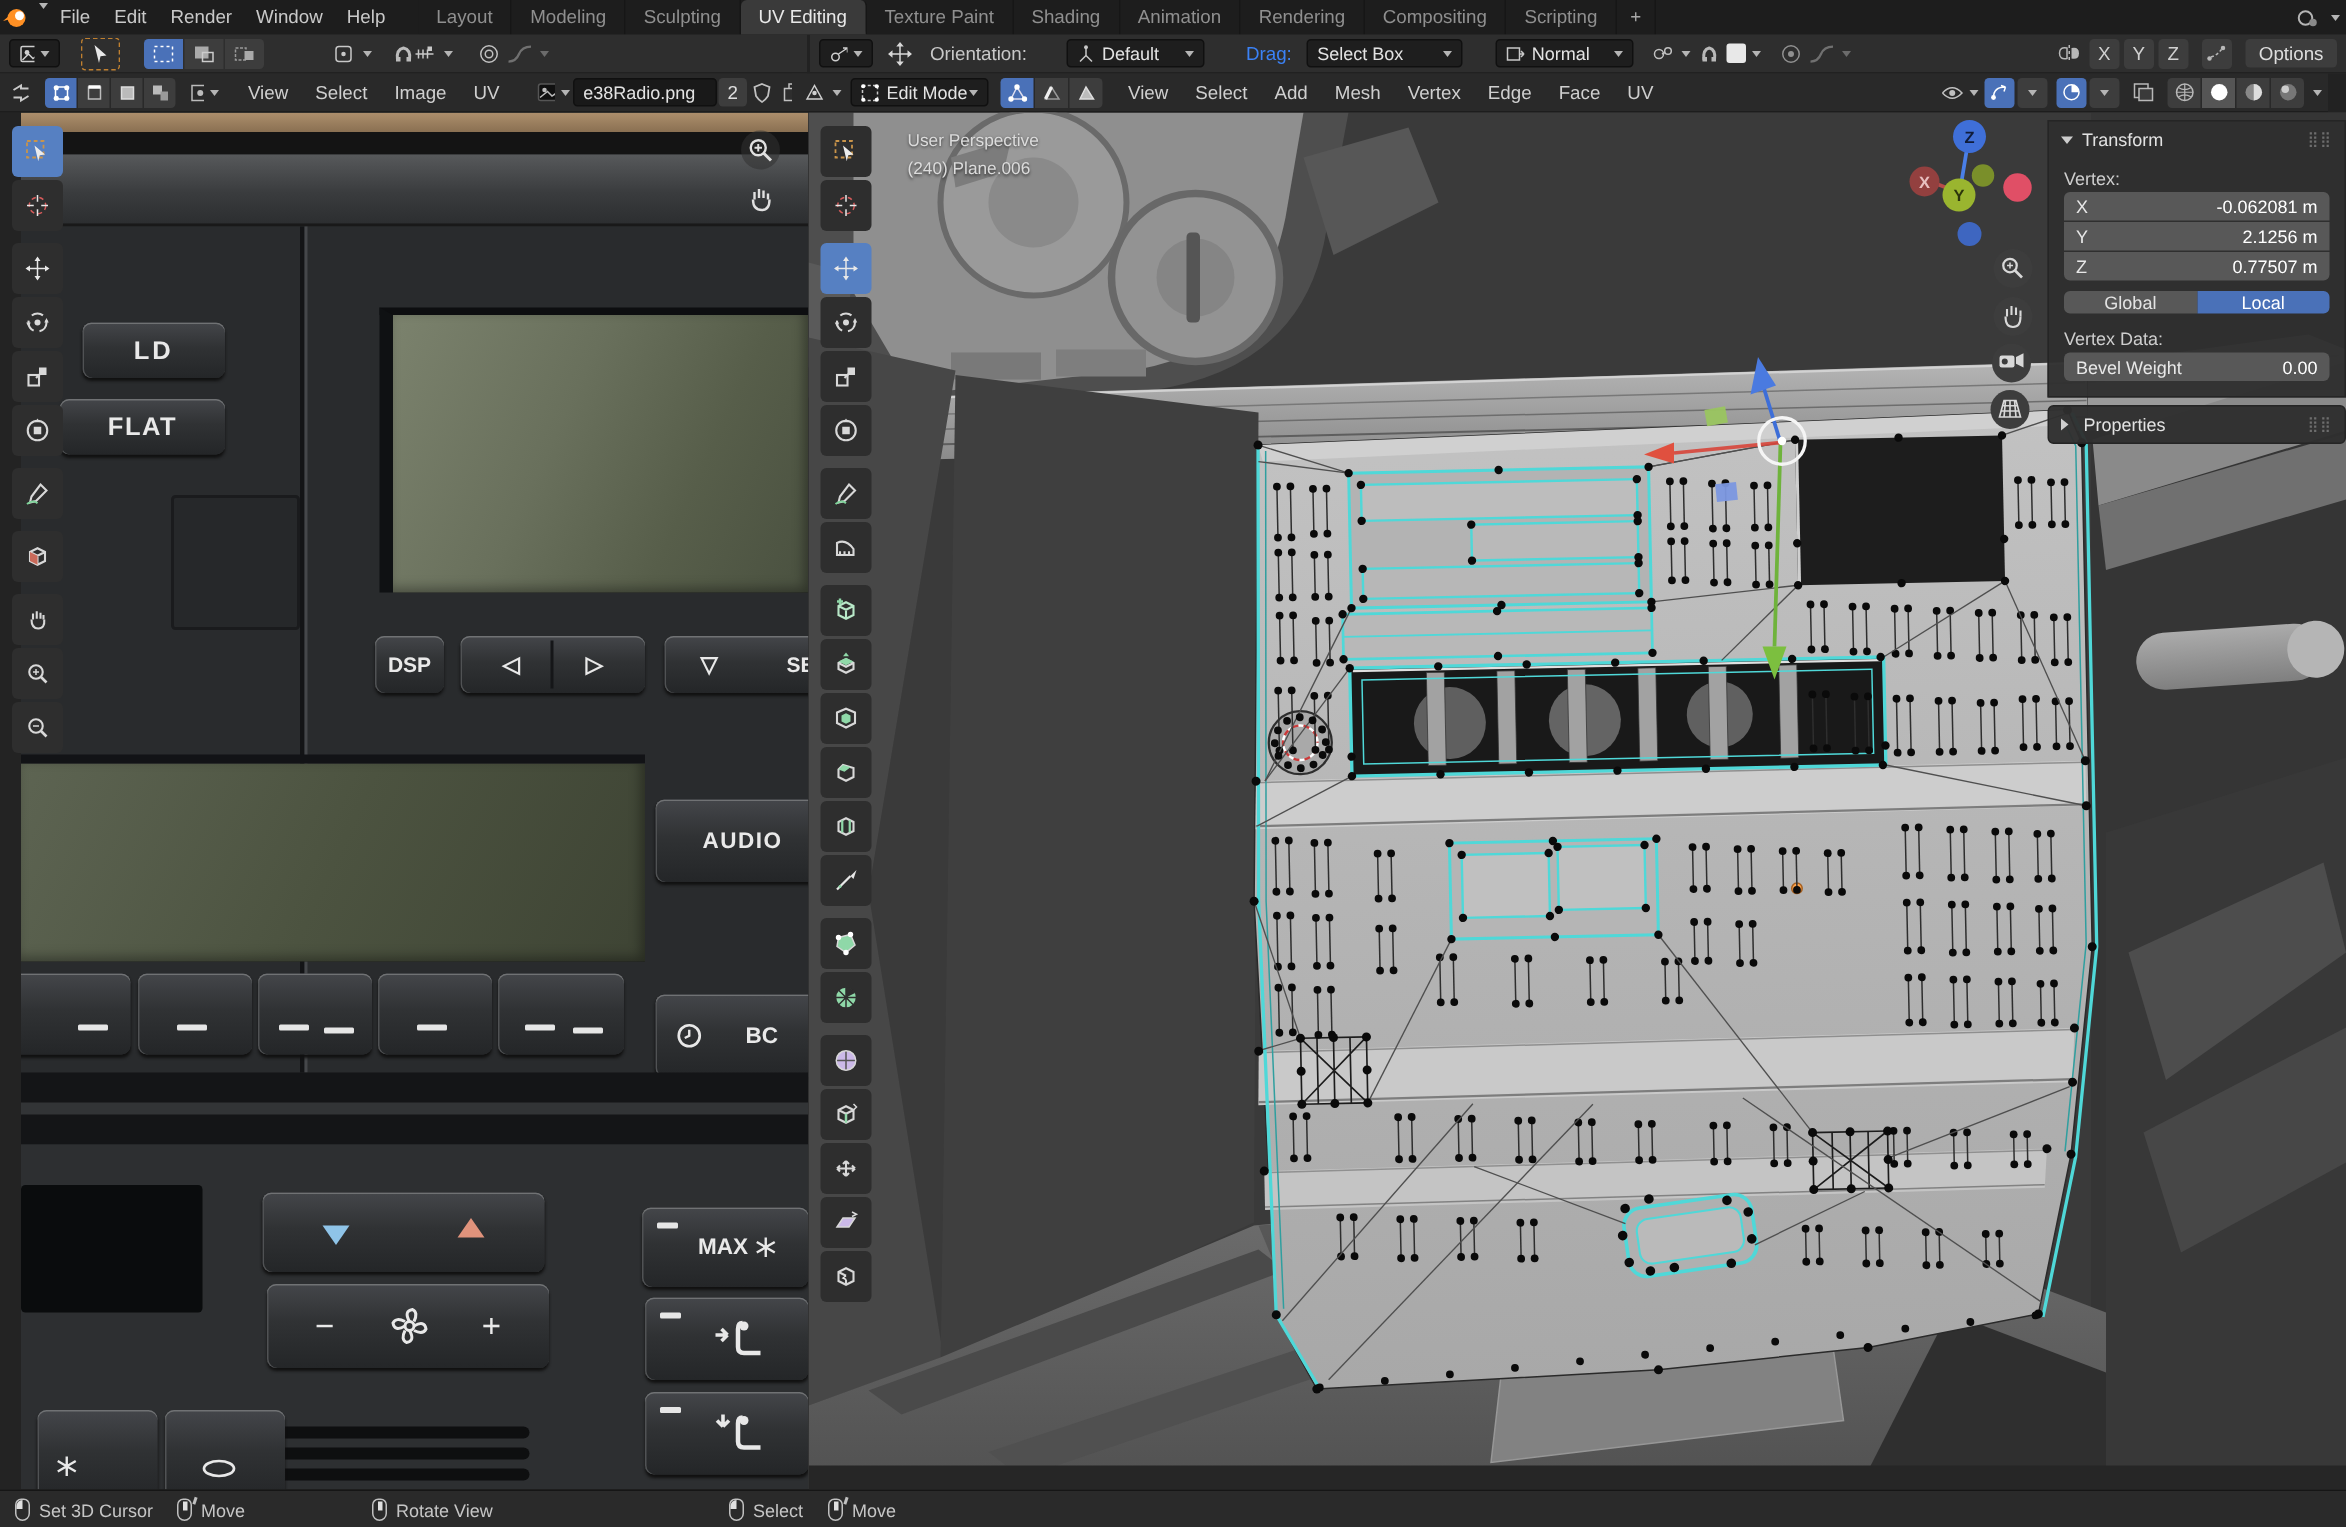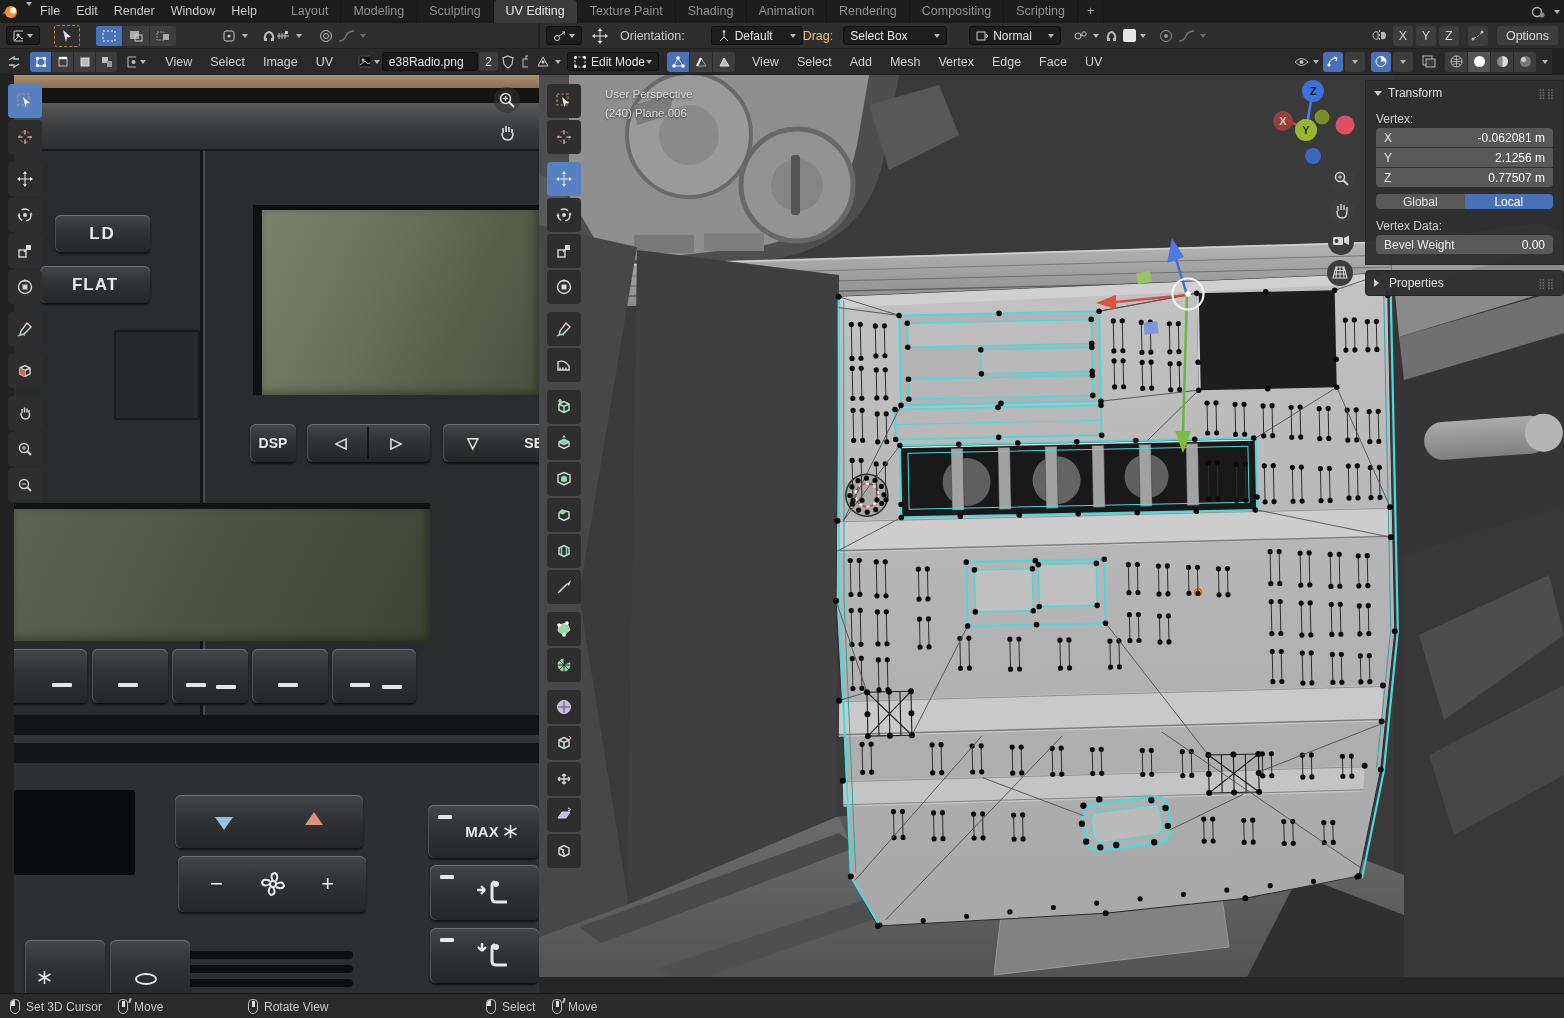--- a/index.html
+++ b/index.html
@@ -267,21 +267,21 @@
       </div>
     <span style="margin-left:10px;color:#c8c8c8">Orientation:</span>
     <div class="field" style="margin-left:26px;width:92px">
       <svg width="12" height="12" style="margin-right:5px">
           <path d="M6,1 L6,7 M6,7 L2,11 M6,7 L10,11" stroke="#c8c8c8" fill="none"></path>
           <circle cx="6" cy="1.5" r="1.3" fill="#c8c8c8"></circle>
         </svg>
       <span>Default</span>
         <span class="car" style="margin-left:auto"></span>
     </div>
-    <span style="color:#fdba74">Drag:</span>
+    <span style="margin-left:28px;color:#3b82f6">Drag:</span>
     <div class="field" style="margin-left:10px;width:104px">
         <span>Select Box</span>
         <span class="car" style="margin-left:auto"></span>
       </div>
     <div class="field" style="margin-left:22px;width:92px">
       <svg width="13" height="12" style="margin-right:4px">
           <rect x="1" y="2" width="8" height="8" fill="none" stroke="#c8c8c8"></rect>
           <path d="M9,6 H12 M12,6 L10,4 M12,6 L10,8" stroke="#c8c8c8" fill="none"></path>
         </svg>
       <span>Normal</span>
@@ -492,20 +492,28 @@
           <div class="dash" style="width:20px;left:44px;top:36px"></div>
         </div>
       <div class="btn3d" style="left:238px;top:574px;width:76px;height:54px">
           <div class="dash" style="width:20px;left:26px;top:34px"></div>
         </div>
       <div class="btn3d" style="left:318px;top:574px;width:84px;height:54px">
           <div class="dash" style="width:20px;left:18px;top:34px"></div>
           <div class="dash" style="width:20px;left:50px;top:36px"></div>
         </div>
 
+      <div class="btn3d" style="left:423px;top:458px;width:116px;height:55px;font-size:15px;letter-spacing:1px">AUDIO</div>
+      <div class="btn3d" style="left:423px;top:588px;width:116px;height:55px">
+        <svg width="17" height="17" style="position:absolute;left:14px">
+            <circle cx="8.5" cy="8.5" r="7" fill="none" stroke="#e8e8e8" stroke-width="1.8"></circle>
+            <path d="M8.5,4.5 V8.5 L5.5,10" stroke="#e8e8e8" stroke-width="1.6" fill="none"></path>
+          </svg>
+        <span style="position:absolute;left:60px;font-size:15px">BC</span>
+      </div>
 
       <div class="abs" style="left:0;top:640px;width:525px;height:48px;background:#141517"></div>
       <div class="abs" style="left:0;top:660px;width:525px;height:8px;background:#323436"></div>
 
       <div class="abs" style="left:0;top:688px;width:525px;height:230px;background:#2d2f31"></div>
       <div class="abs" style="left:0;top:715px;width:121px;height:85px;background:#0a0c0d;border-radius:3px"></div>
       <div class="btn3d" style="left:161px;top:720px;width:188px;height:53px">
         <div style="position:absolute;left:40px;width:0;height:0;border:9px solid transparent;border-top:13px solid #8fc4e8;top:22px"></div>
         <div style="position:absolute;right:40px;width:0;height:0;border:9px solid transparent;border-bottom:13px solid #e0937c;top:8px"></div>
       </div>

